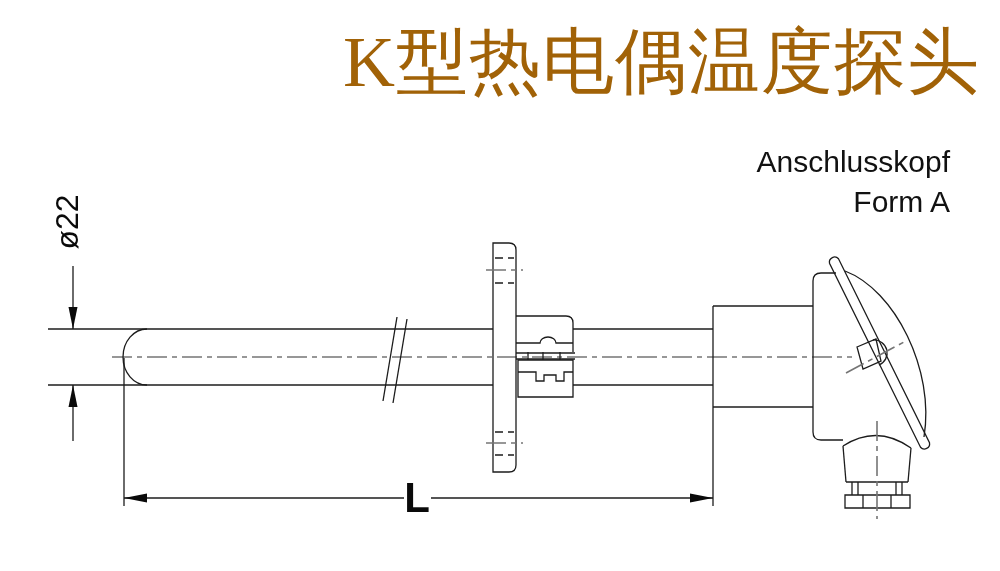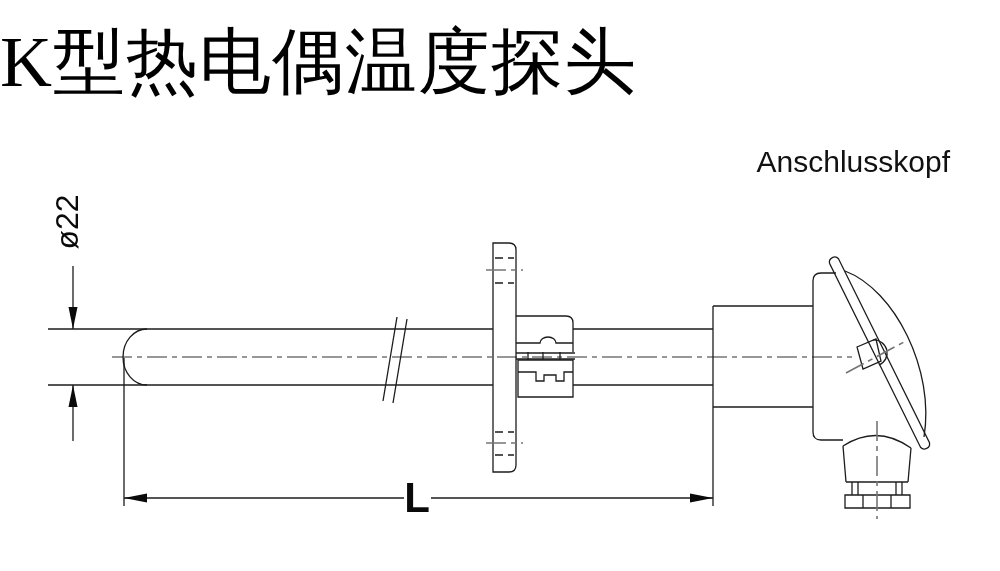--- a/index.html
+++ b/index.html
@@ -1,38 +1,39 @@
 <!DOCTYPE html>
 <html><head>
 <meta charset="utf-8">
 <style>
   html,body{margin:0;padding:0;background:#ffffff;}
   .stage{position:relative;width:1000px;height:571px;background:#ffffff;overflow:hidden;
          font-family:"Liberation Sans",sans-serif;}
-  .title{position:absolute;left:0;top:14px;width:980px;text-align:left;
+  .title{position:absolute;left:0;top:14px;width:980px;text-align:right;
          font-family:"Liberation Serif","DejaVu Serif",serif;
-         font-size:72px;font-weight:400;color:#000000;letter-spacing:1px;white-space:nowrap;}
+         font-size:72px;font-weight:400;color:#a16207;letter-spacing:1px;white-space:nowrap;}
   .head-label{position:absolute;right:50px;top:142px;text-align:right;color:#111;
               font-size:30px;line-height:40px;font-weight:400;}
   svg{position:absolute;left:0;top:0;}
   .ln{stroke:#1c1c1c;stroke-width:1.3;fill:none;stroke-linecap:butt;}
   .cl{stroke:#757575;stroke-width:1.6;fill:none;stroke-dasharray:20 5 5 5;}
   .hid{stroke:#1c1c1c;stroke-width:1.3;fill:none;stroke-dasharray:8 5;}
   .arrow{fill:#0a0a0a;stroke:none;}
   .dimtxt{fill:#0a0a0a;font-family:"Liberation Sans",sans-serif;}
 </style>
 </head>
 <body>
 
 <div class="stage">
 
   <div class="title">K型热电偶温度探头</div>
 
   <div class="head-label">
     <div>Anschlusskopf</div>
+    <div>Form A</div>
   </div>
 
   <svg width="1000" height="571" viewBox="0 0 1000 571">
 
     <line class="cl" x1="112" y1="357" x2="852" y2="357"></line>
 
     <g>
       <line class="ln" x1="48" y1="329" x2="493" y2="329"></line>
       <line class="ln" x1="573" y1="329" x2="713" y2="329"></line>
       <line class="ln" x1="48" y1="385" x2="493" y2="385"></line>

